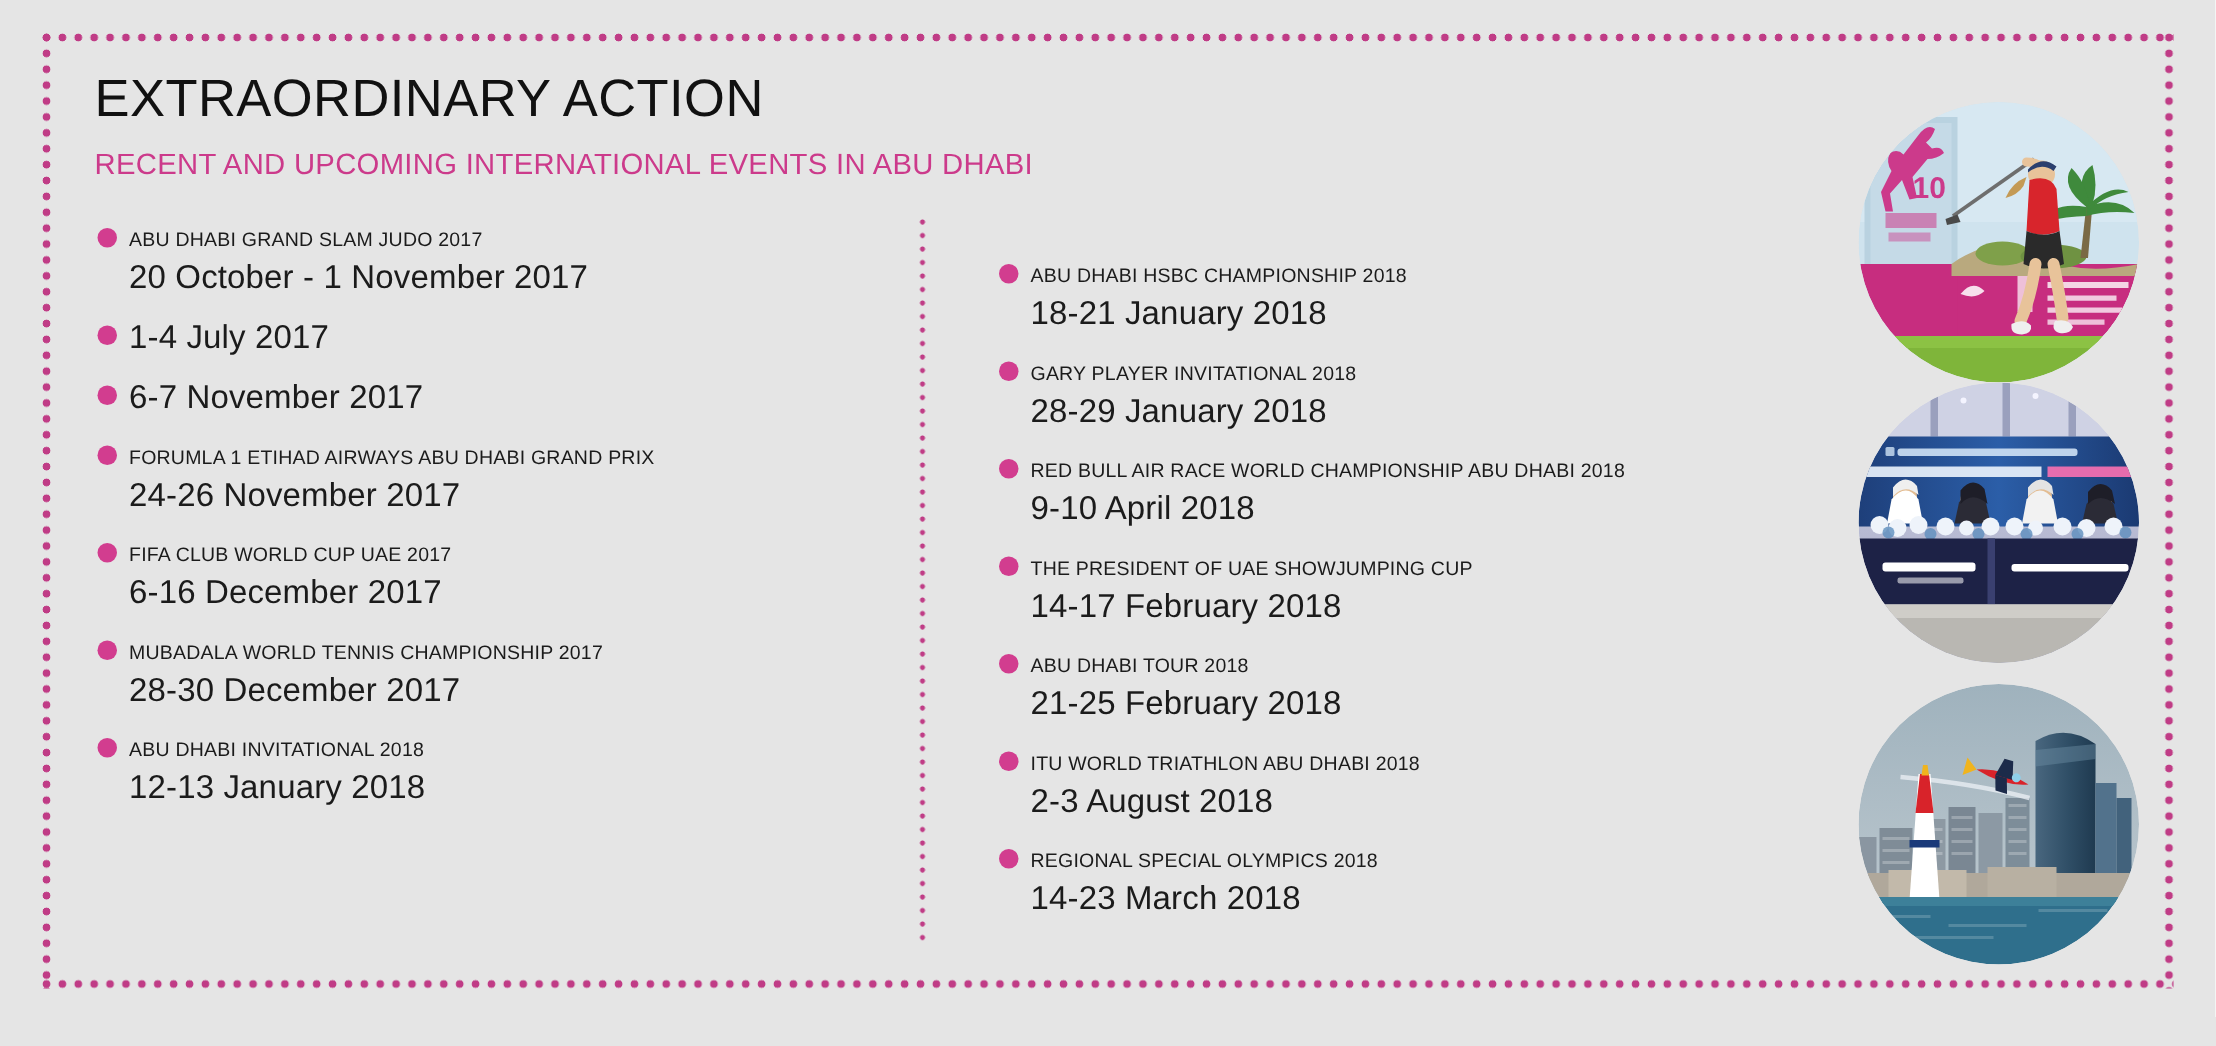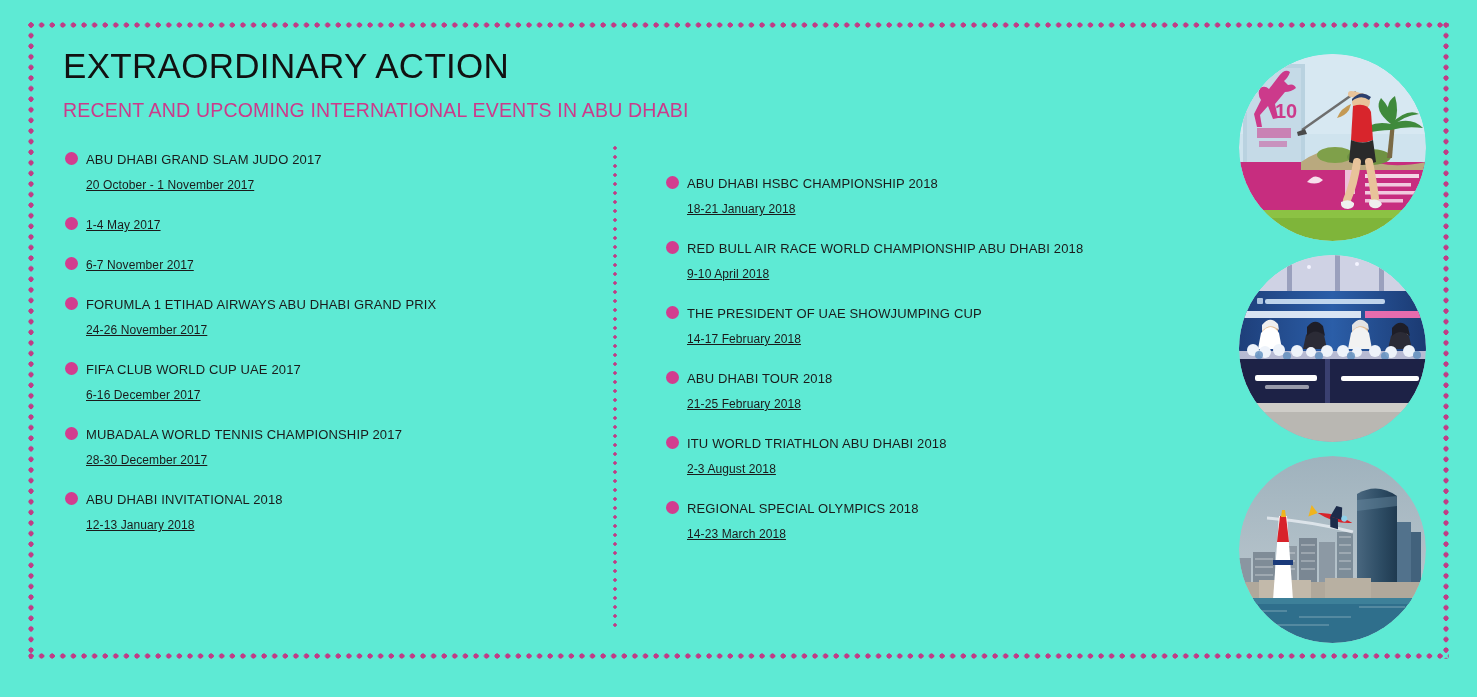--- a/index.html
+++ b/index.html
@@ -8,21 +8,21 @@
     background: #ffffff;
   }
   body {
     font-family: "Liberation Sans", sans-serif;
     -webkit-font-smoothing: antialiased;
   }
   #page {
     position: relative;
     width: 1477px;
     height: 697px;
-    background: #5eead4;
+    background: #e5e5e5;
     overflow: hidden;
   }
 
   
   .frame {
     position: absolute;
     left: 28px;
     top: 22px;
     width: 1421px;
     height: 637px;
@@ -121,45 +121,44 @@
   .event-name {
     display: block;
     font-size: 13px;
     line-height: 25px;
     letter-spacing: 0.15px;
     color: #1b1b1b;
     font-weight: 400;
   }
   .event-date {
     display: block;
-    font-size: 12px;
+    font-size: 22px;
     line-height: 26px;
     letter-spacing: 0.1px;
     color: #1b1b1b;
     font-weight: 400;
-    text-decoration: underline;
   }
 
   
   .photos {
     position: absolute;
     left: 1239px;
     top: 52px;
     width: 238px;
     height: 600px;
   }
   .photo {
     position: absolute;
     left: 0;
     width: 187px;
     height: 187px;
     border-radius: 50%;
     overflow: hidden;
   }
-  .photo-1 { top: 2px; text-decoration: underline; }
+  .photo-1 { top: 16px; text-decoration: underline; }
   .photo-2 { top: 203px; }
   .photo-3 { top: 404px; }
   .photo svg { display: block; width: 187px; height: 187px; }
 </style>
 </head>
 <body>
 
 <div id="page">
 
   <div class="frame">
@@ -179,21 +178,21 @@
   <div class="columns">
 
     <div class="column column-left">
       <div class="event">
         <span class="bullet"></span>
         <span class="event-name">ABU DHABI GRAND SLAM JUDO 2017</span>
         <span class="event-date">20 October - 1 November 2017</span>
       </div>
       <div class="event">
         <span class="bullet"></span>
-        <span class="event-date">1-4 May 2017</span>
+        <span class="event-date">1-4 July 2017</span>
       </div>
       <div class="event">
         <span class="bullet"></span>
         <span class="event-date">6-7 November 2017</span>
       </div>
       <div class="event">
         <span class="bullet"></span>
         <span class="event-name">FORUMLA 1 ETIHAD AIRWAYS ABU DHABI GRAND PRIX</span>
         <span class="event-date">24-26 November 2017</span>
       </div>
@@ -212,20 +211,25 @@
         <span class="event-name">ABU DHABI INVITATIONAL 2018</span>
         <span class="event-date">12-13 January 2018</span>
       </div>
     </div>
 
     <div class="column column-right">
       <div class="event">
         <span class="bullet"></span>
         <span class="event-name">ABU DHABI HSBC CHAMPIONSHIP 2018</span>
         <span class="event-date">18-21 January 2018</span>
+      </div>
+      <div class="event">
+        <span class="bullet"></span>
+        <span class="event-name">GARY PLAYER INVITATIONAL 2018</span>
+        <span class="event-date">28-29 January 2018</span>
       </div>
       <div class="event">
         <span class="bullet"></span>
         <span class="event-name">RED BULL AIR RACE WORLD CHAMPIONSHIP ABU DHABI 2018</span>
         <span class="event-date">9-10 April 2018</span>
       </div>
       <div class="event">
         <span class="bullet"></span>
         <span class="event-name">THE PRESIDENT OF UAE SHOWJUMPING CUP</span>
         <span class="event-date">14-17 February 2018</span>

